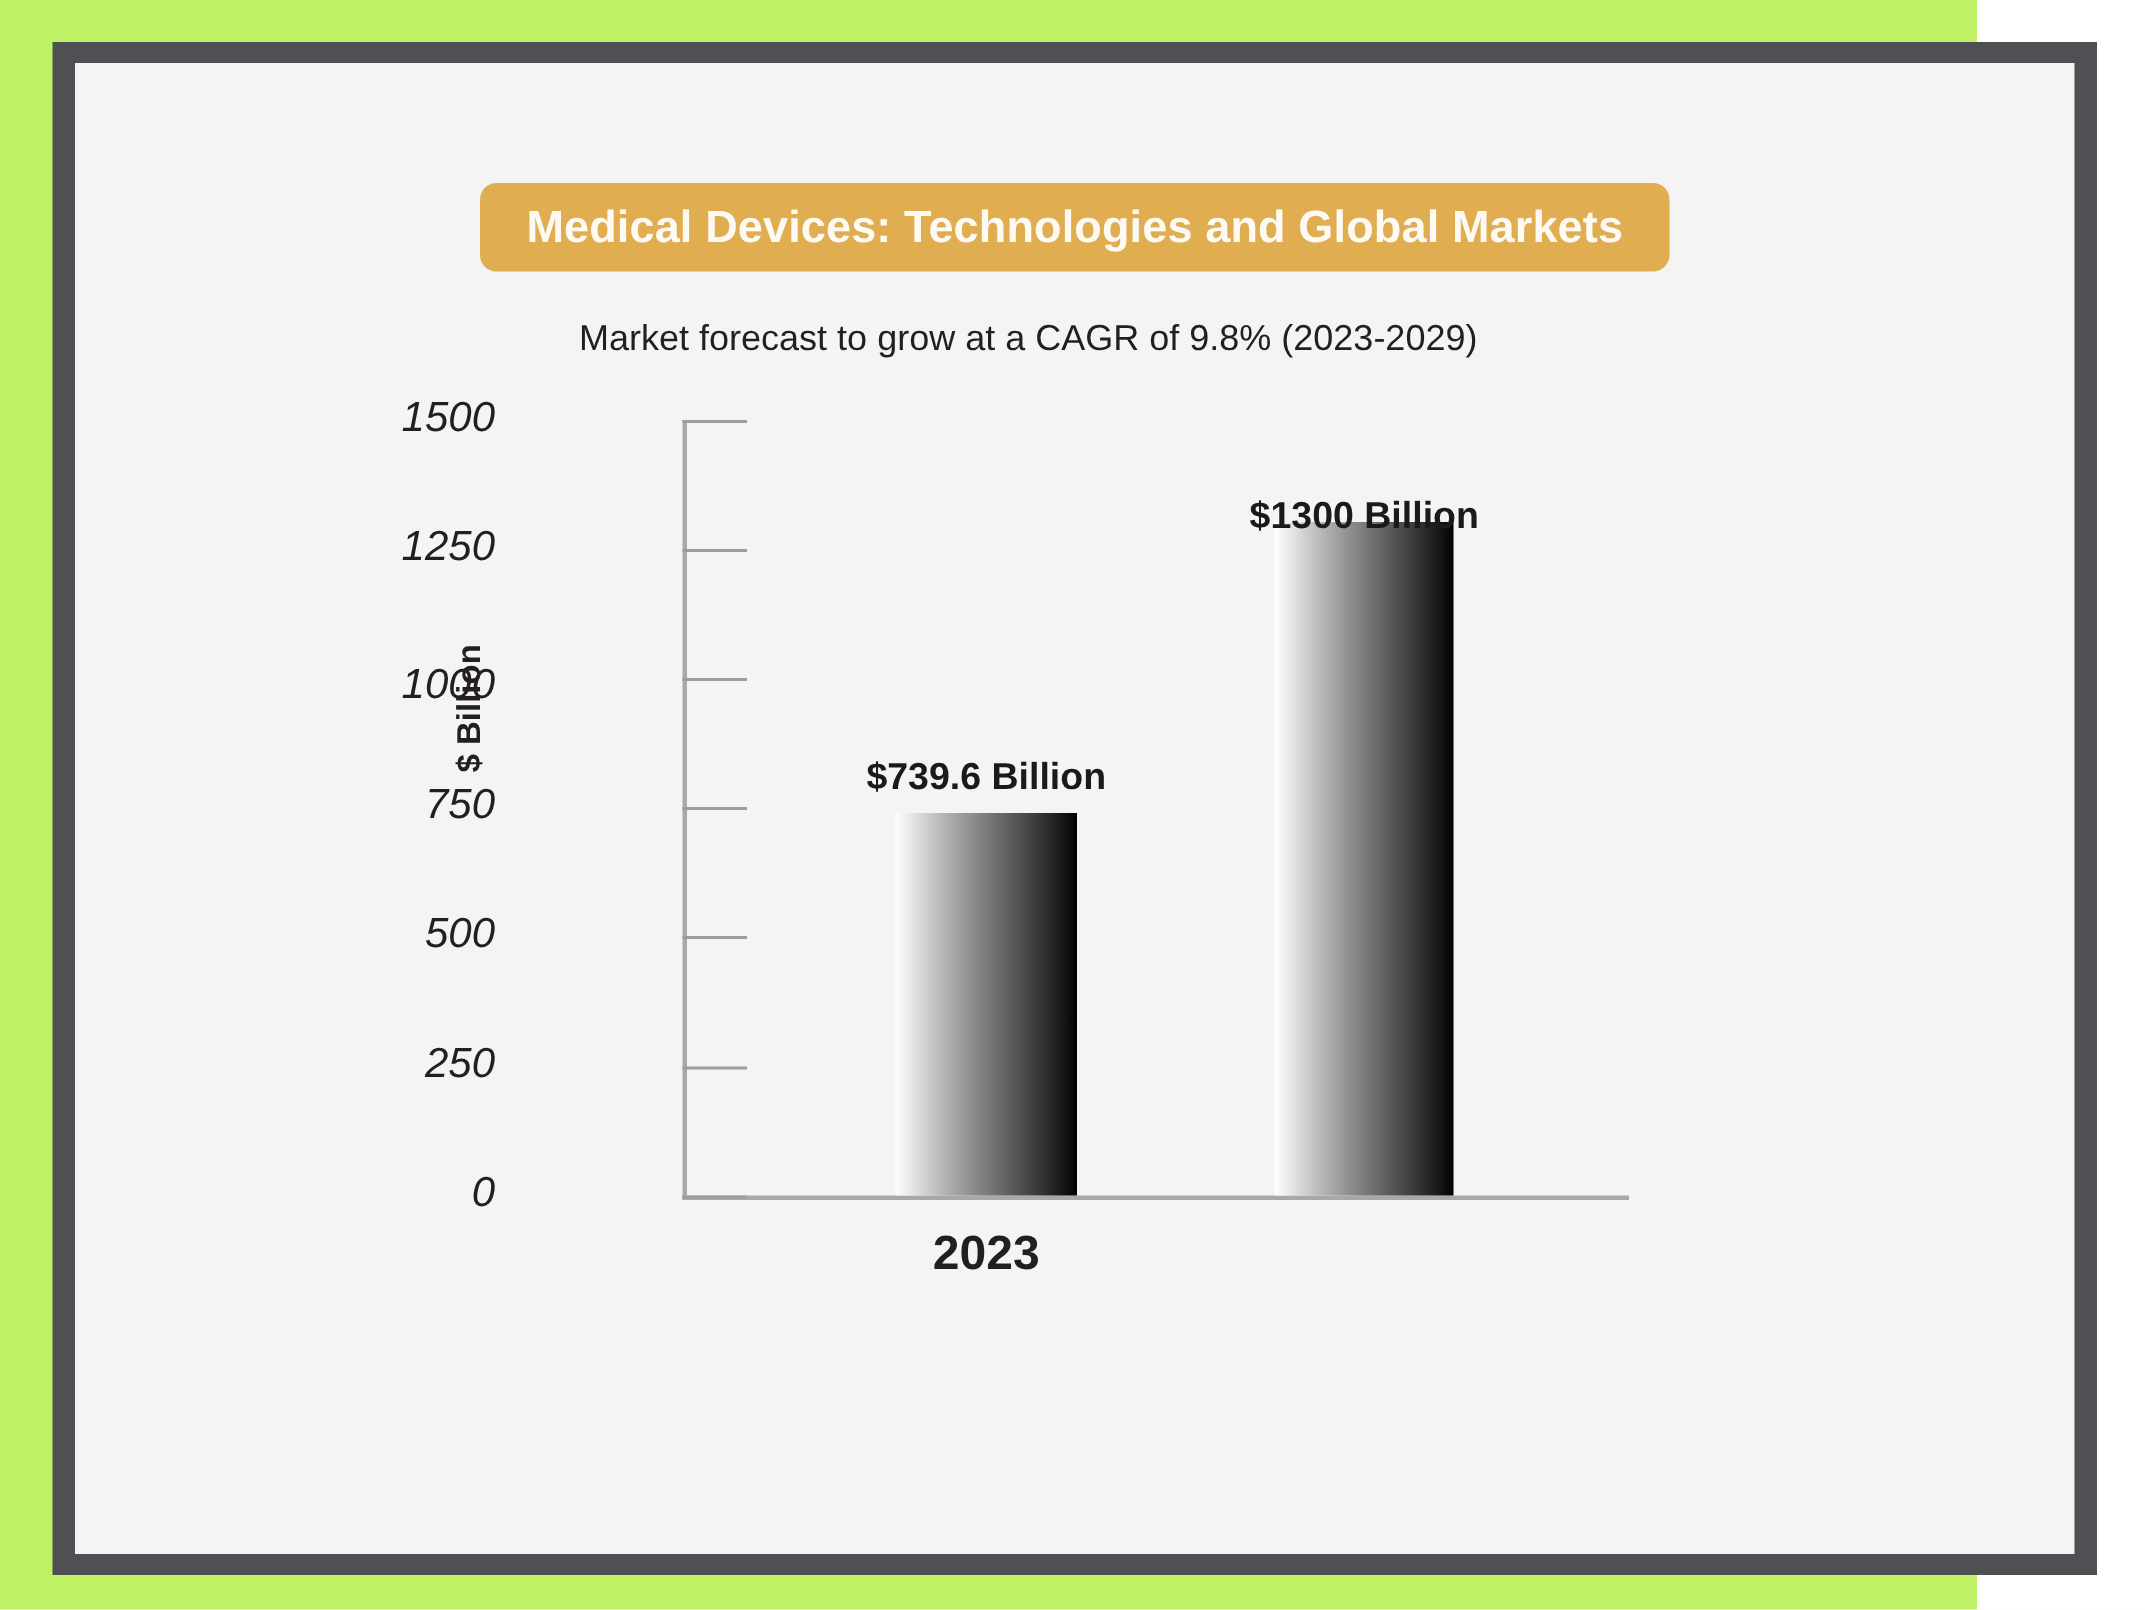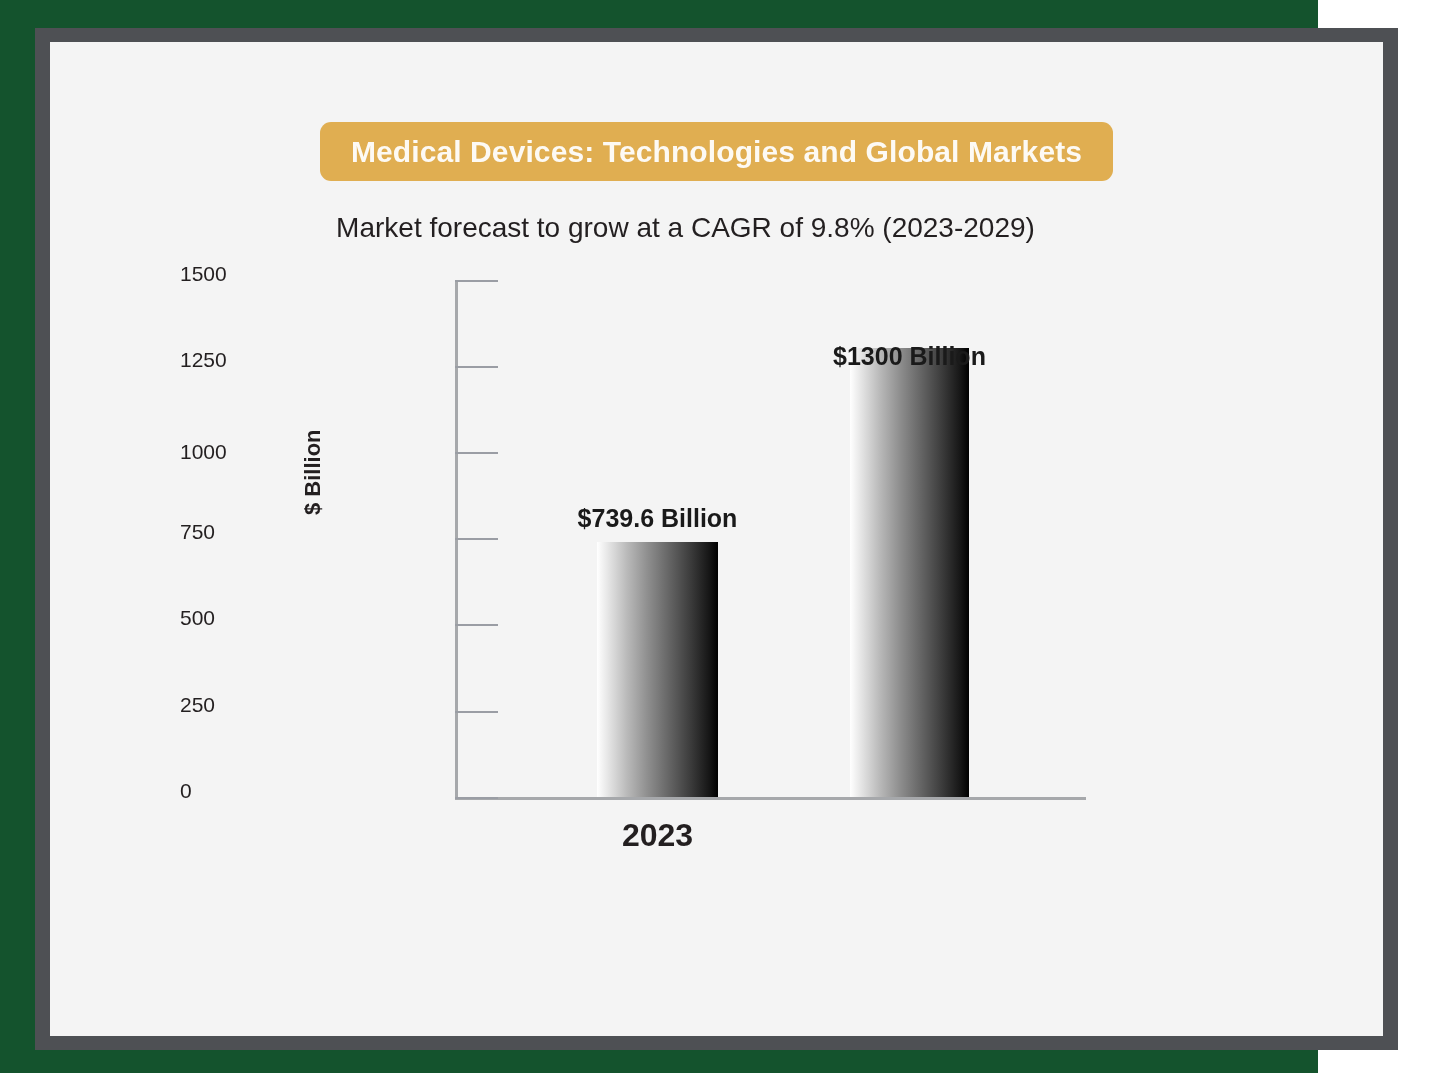--- a/index.html
+++ b/index.html
@@ -12,21 +12,21 @@
     height: 1073px;
     font-family: "Liberation Sans", sans-serif;
     overflow: hidden;
   }
 
   #slide {
     position: absolute;
     left: 0; top: 0;
     width: 1318px;
     height: 1073px;
-    background: #14532d;
+    background: #bef264;
   }
 
   
   #frame {
     position: absolute;
     left: 35px;
     top: 28px;
     width: 1363px;
     height: 1022px;
     background: #4e5054;
@@ -62,21 +62,21 @@
     white-space: nowrap;
   }
 
   #subtitle {
     position: absolute;
     left: 0;
     top: 170px;
     width: 100%;
     text-align: center;
     color: #231f20;
-    font-size: 28px;
+    font-size: 24px;
     white-space: nowrap;
   }
   #subtitle-inner {
     position: relative;
     left: -31px;
   }
 
   
   
   #chart {
@@ -110,23 +110,25 @@
     position: absolute;
     left: 405px;
     width: 43px;
     height: 2px;
     background: #9a9da4;
   }
   .tick-label {
     position: absolute;
     right: 1053px;          
     width: 150px;
-    font-size: 21px;
+    text-align: right;
+    font-size: 28px;
     color: #231f20;
     transform: translateY(-18px);
+    font-style: italic;
   }
 
   .y-axis-title {
     position: absolute;
     left: 243px;
     top: 440px;
     width: 40px;
     text-align: center;
     font-size: 22px;
     font-weight: bold;
@@ -218,20 +220,20 @@
         <div class="tick-label" style="top:324px">1250</div>
 
         <div class="tick" style="top:238px"></div>
         <div class="tick-label" style="top:238px">1500</div>
 
         <div class="bar" style="left:547px; top:500px; width:121px; height:255px;"></div>
         <div class="bar-label" style="left:457px; top:462px; width:301px;">$739.6 Billion</div>
         <div class="cat-label" style="left:507px; width:201px;">2023</div>
 
         <div class="bar" style="left:800px; top:306px; width:119px; height:449px;"></div>
-        <div class="bar-label" style="left:709px; top:288px; width:301px;margin-top:12px;">$1300 Billion</div>
+        <div class="bar-label" style="left:709px; top:288px; width:301px;">$1300 Billion</div>
 
       </div>
 
 
     </div>
   </div>
 </div>
 
 </body></html>

